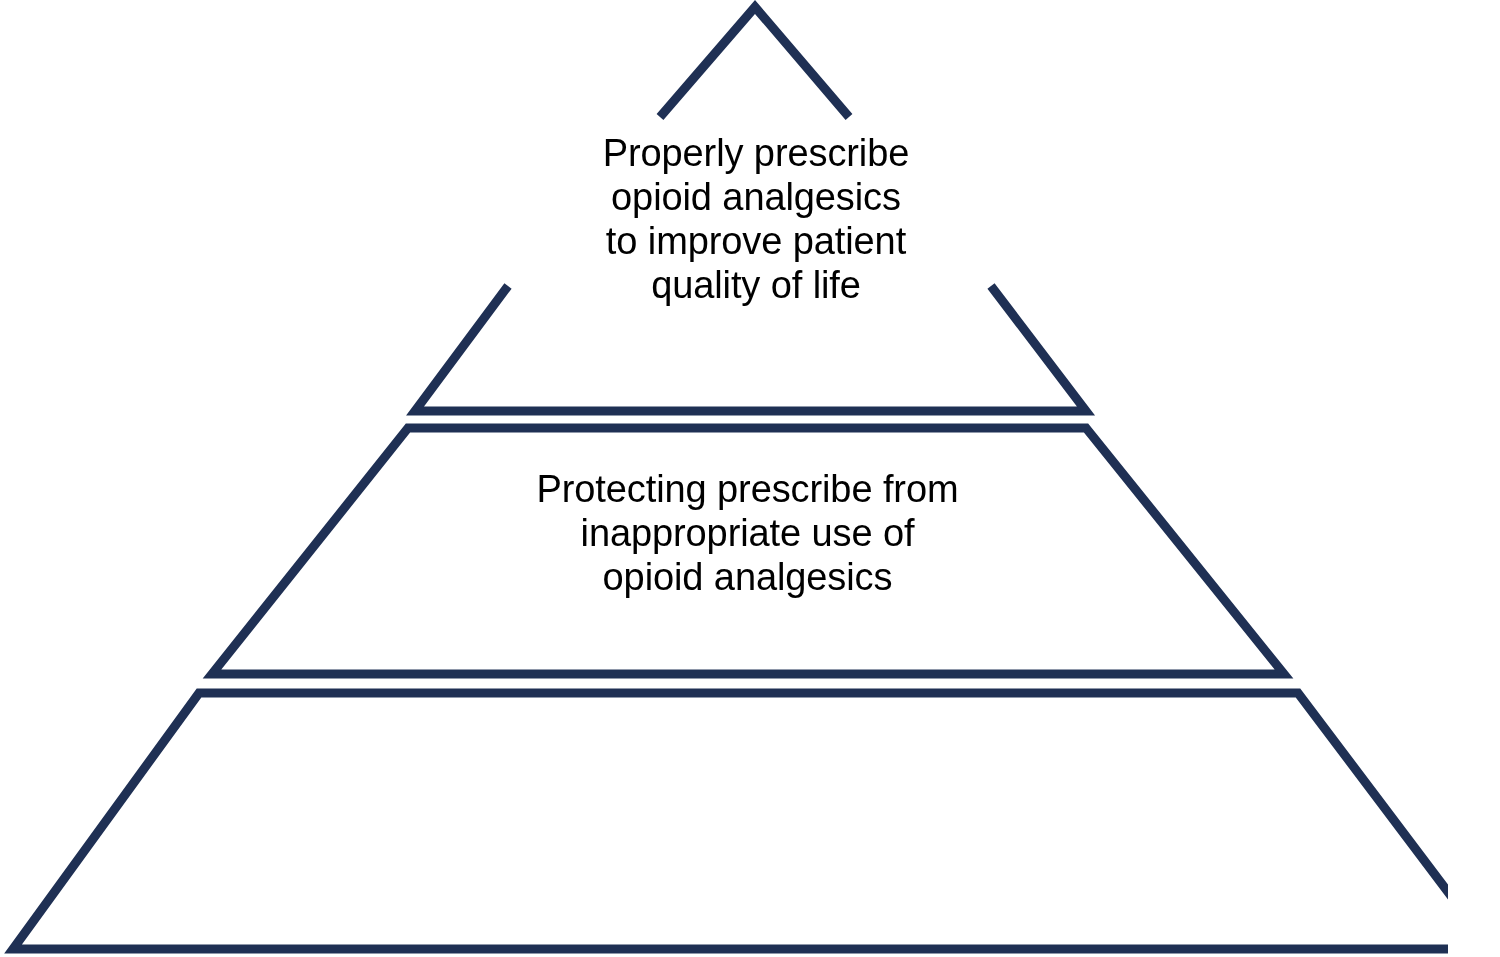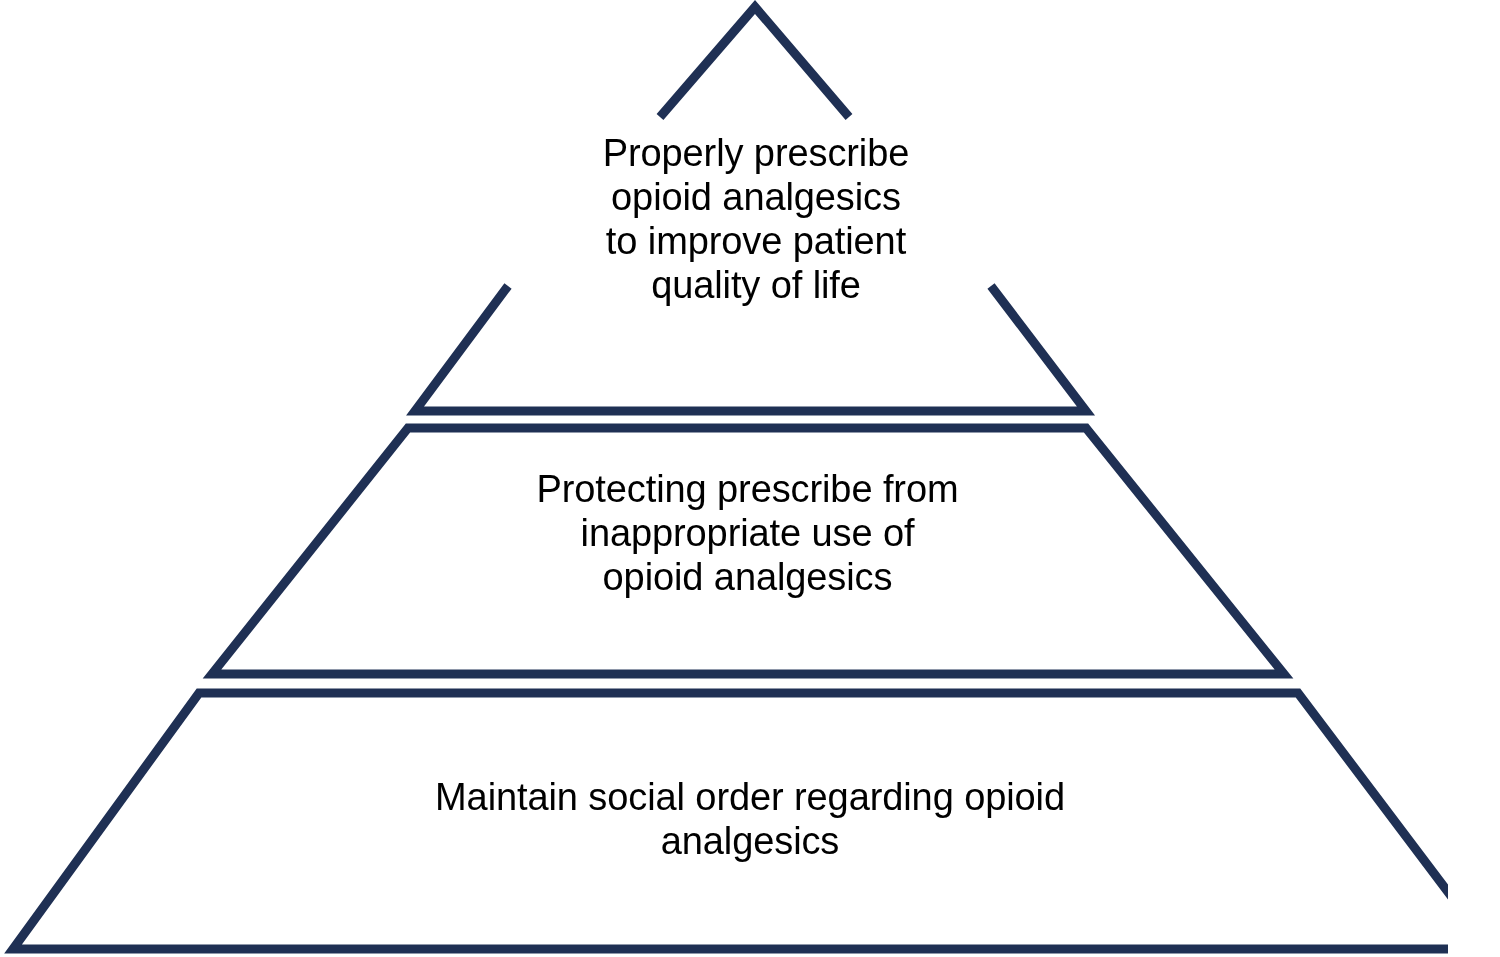--- a/index.html
+++ b/index.html
@@ -75,16 +75,14 @@
 
   <div class="tier-label" id="tier-1-label">Properly prescribe
 opioid analgesics
 to improve patient
 quality of life</div>
 
   <div class="tier-label" id="tier-2-label">Protecting prescribe from
 inappropriate use of
 opioid analgesics</div>
 
-  <div class="tier-label" id="tier-3-label">Maintain social order regarding opioid
-analgesics</div>
 
 </div>
 
 </body></html>

